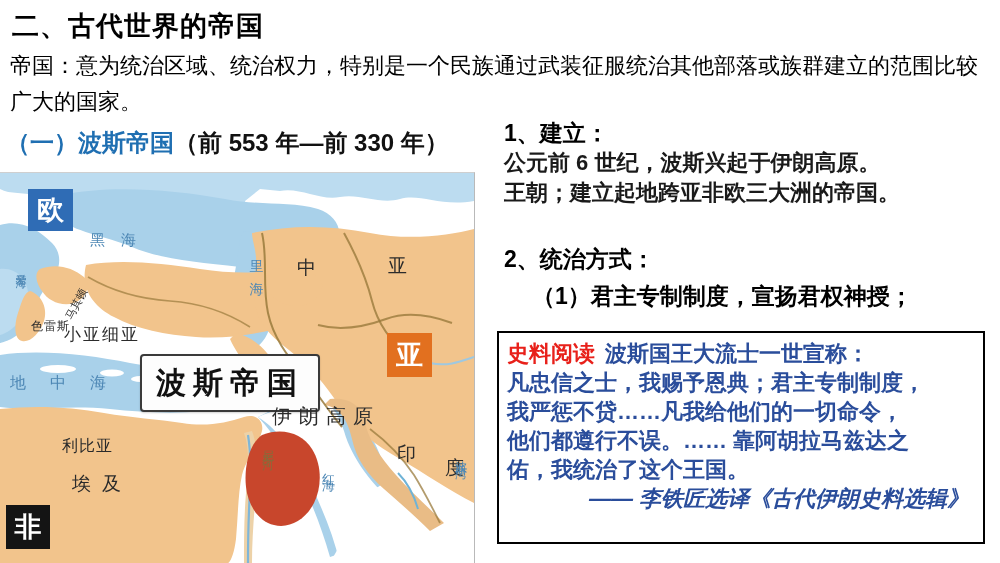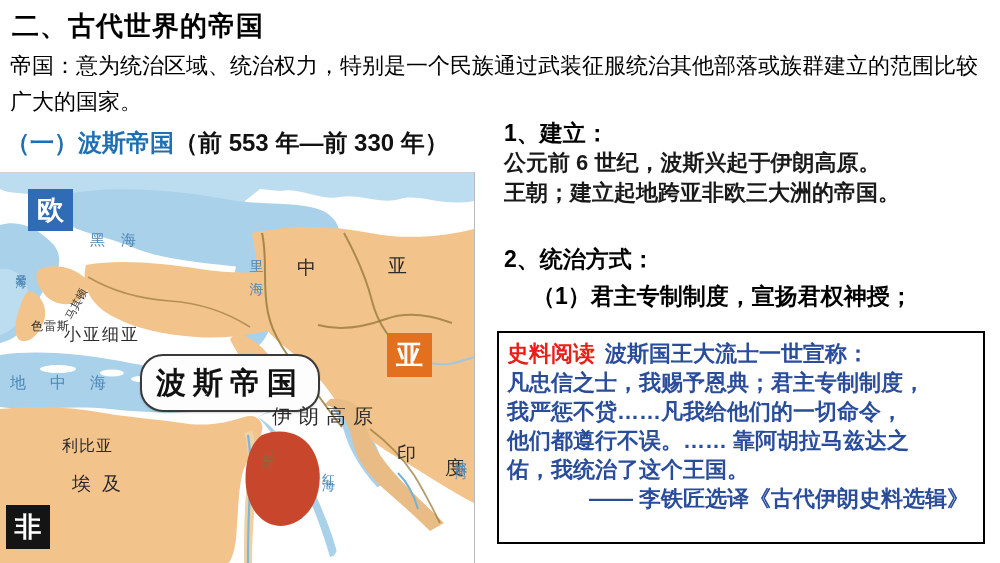--- a/index.html
+++ b/index.html
@@ -46,21 +46,21 @@
     position:absolute;display:flex;align-items:center;justify-content:center;
     font-family:"DejaVu Serif","Liberation Serif",serif;font-weight:bold;color:#fff;
   }
   #chip-eu{left:28px;top:189px;width:45px;height:42px;background:#2f6cb5;font-size:27px;}
   #chip-as{left:387px;top:333px;width:45px;height:44px;background:#e2701f;font-size:27px;}
   #chip-af{left:6px;top:505px;width:44px;height:44px;background:#141414;font-size:27px;}
 
   
   #map-title{
     position:absolute;left:140px;top:181px;width:176px;height:54px;
-    background:#fdfdfd;border:2px solid #3a3a3a;border-radius:23px;
+    background:#fdfdfd;border:2px solid #3a3a3a;border-radius:4px;
     display:flex;align-items:center;justify-content:center;
     font-family:"DejaVu Serif","Liberation Serif",serif;
     font-size:30px;font-weight:bold;letter-spacing:7px;color:#111;
     box-shadow:0 1px 2px rgba(0,0,0,.18);
   }
   .r-bold{font-size:23px;font-weight:bold;line-height:31px;letter-spacing:0px;}
   .r-norm{font-size:22px;font-weight:bold;line-height:30px;color:#1a1a1a;}
 
   #h-establish{position:absolute;left:504px;top:118px;}
   #p-establish{position:absolute;left:504px;top:148px;width:492px;}
@@ -71,21 +71,21 @@
   #source-box{
     position:absolute;left:497px;top:331px;width:488px;height:213px;
     border:2px solid #000000;background:#fff;box-sizing:border-box;
     padding:6px 8px 4px 8px;
   }
   #source-box .line{
     font-size:22px;line-height:29px;font-weight:bold;color:#2A4D9B;
     white-space:nowrap;letter-spacing:0px;
   }
   #source-box .tag{color:#E8201A;font-weight:bold;margin-right:10px;}
-  #source-box .attrib{text-align:right;padding-right:6px;}
+  #source-box .attrib{text-align:right;padding-right:6px;font-style:italic;}
 </style>
 </head>
 <body>
 
 <div class="slide">
 
   <div id="heading">二、古代世界的帝国</div>
 
   <div id="definition">帝国：意为统治区域、统治权力，特别是一个民族通过武装征服统治其他部落或族群建立的范围比较广大的国家。</div>
 

